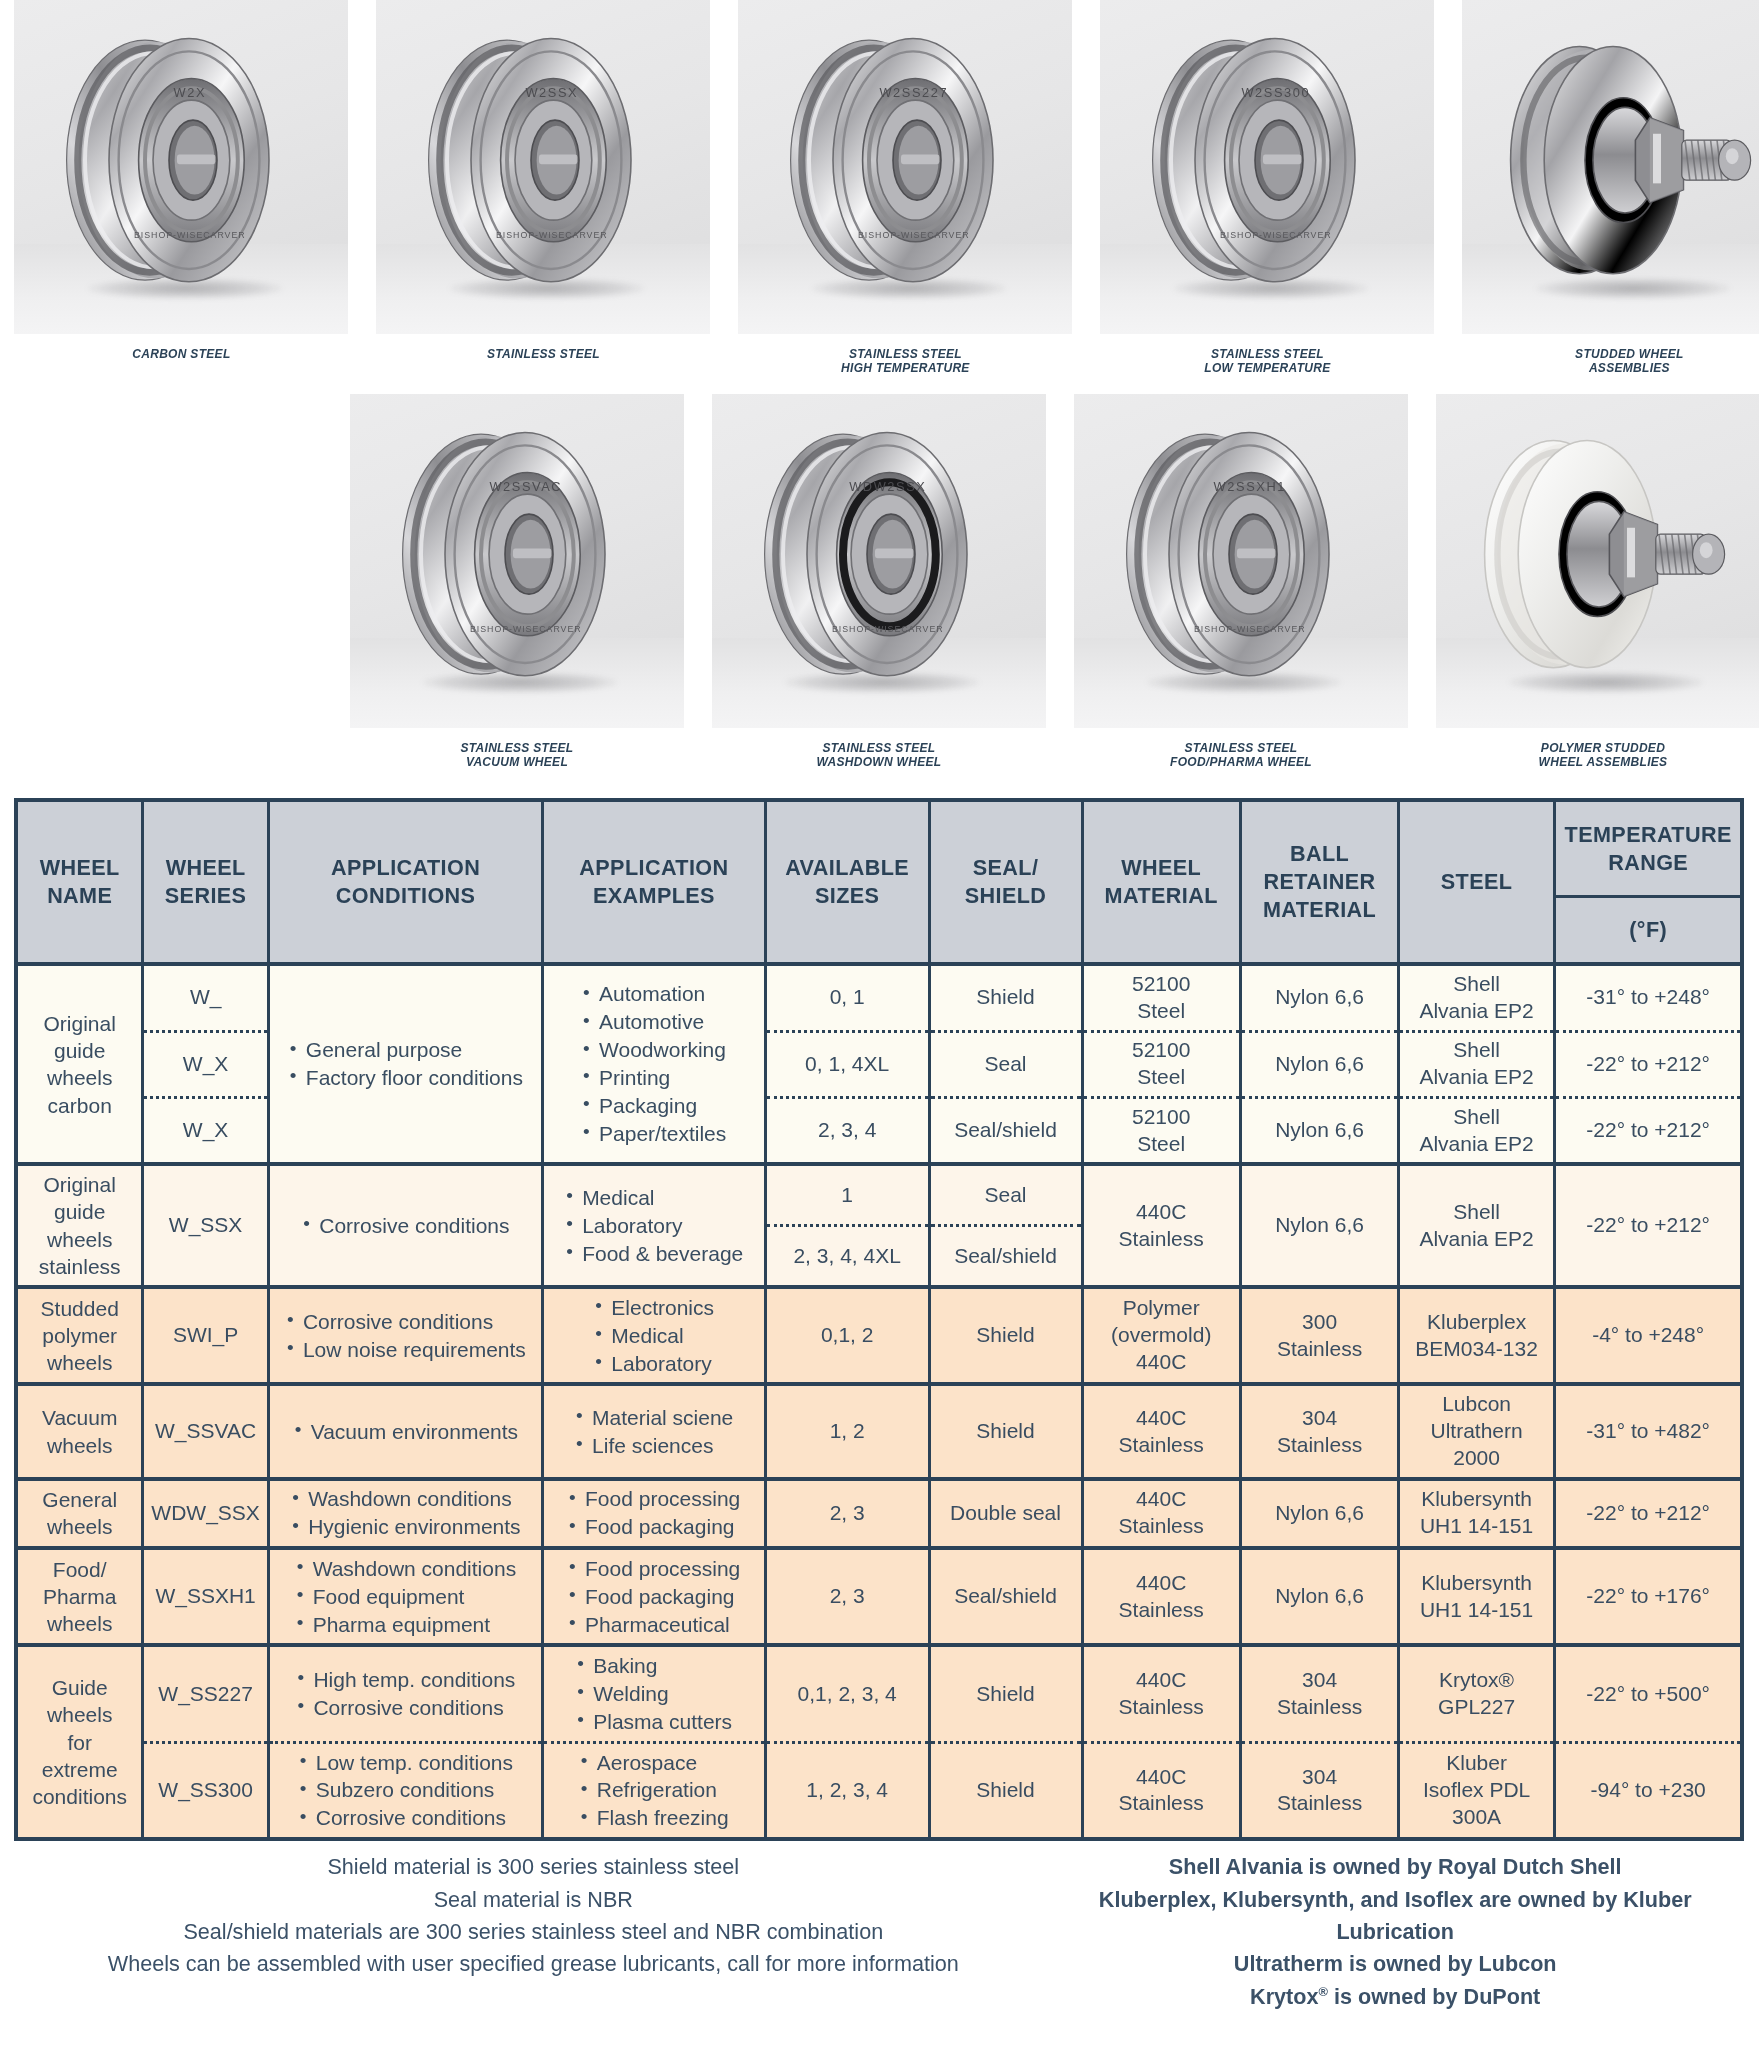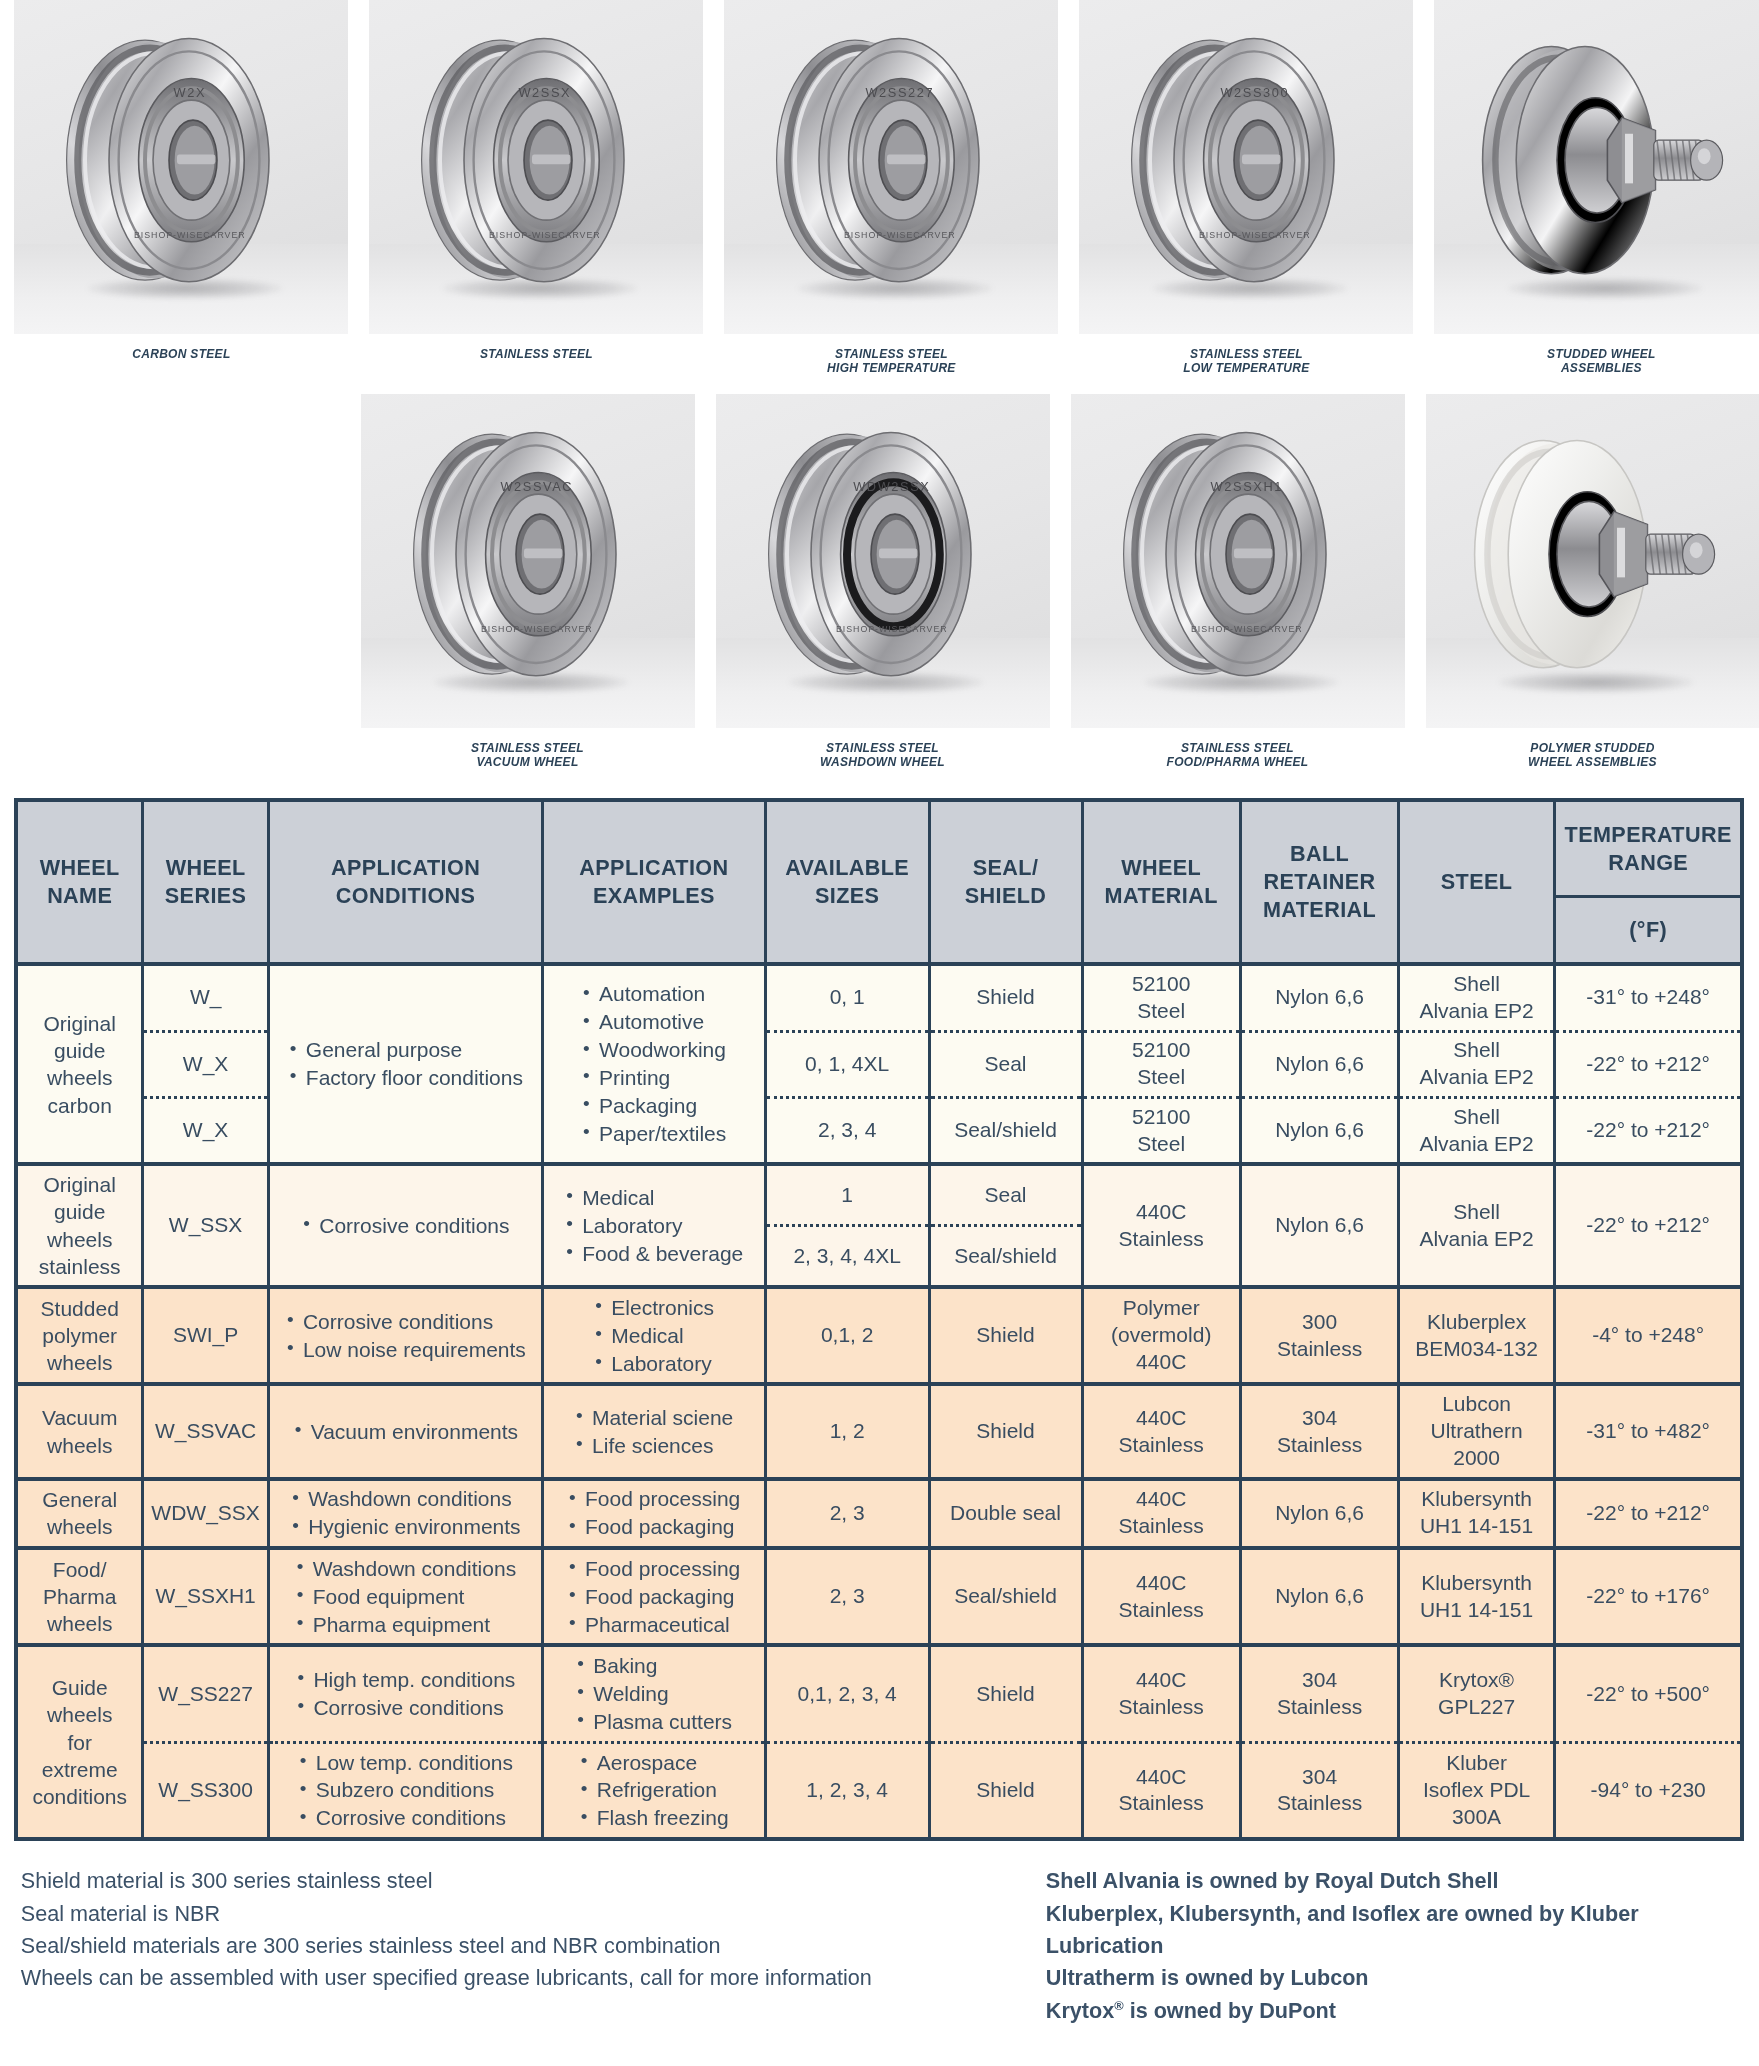--- a/index.html
+++ b/index.html
@@ -7,21 +7,21 @@
   body {
     width:1759px; height:2066px;
     background:#ffffff;
     font-family:"Liberation Sans", sans-serif;
     color:#2b4257;
     overflow:hidden;
   }
   .page { position:relative; width:1759px; height:2066px; padding:0 14.4px; }
 
   
-  .photo-row { display:flex; gap:21px; }
+  .photo-row { display:flex; gap:28px; }
   .photo-row.row2 { margin-left:361px; }
   .photo-cell { width:334px; }
   .photo {
     width:334px; height:334px;
     background:linear-gradient(160deg,#ececed 0%,#e6e6e7 45%,#dcdcdd 100%);
     position:relative; overflow:hidden;
   }
   .photo .floor {
     position:absolute; left:0; right:0; bottom:0; height:90px;
     background:linear-gradient(180deg,#e2e2e3 0%,#efeff0 60%,#f4f4f5 100%);
@@ -85,21 +85,21 @@
   td.tintC { background:#fdf5ea; }
   ul.bul { margin:0; padding:0; list-style:none; text-align:left; display:inline-block; }
   ul.bul li { position:relative; padding-left:17.6px; line-height:1.33; white-space:nowrap; }
   ul.bul li:before {
     content:"\2022"; position:absolute; left:1.6px; top:-0.8px; font-size:19px; color:#394d61;
   }
   .cellline { display:block; }
   .nm { line-height:1.3; }
 
   
-  .notes { display:flex; margin-top:24px; }
+  .notes { display:flex; margin-top:10px;text-align:center; }
   .notes .col { font-size:21.6px; line-height:1.5; color:#3b5168; }
   .notes .col.left { width:1039px; padding-left:6.4px; }
   .notes .col.right { width:704px;font-weight:bold; }
   sup.reg { font-size:12.8px; vertical-align:super; }
 </style>
 </head>
 <body>
 
 <div class="page">
 

